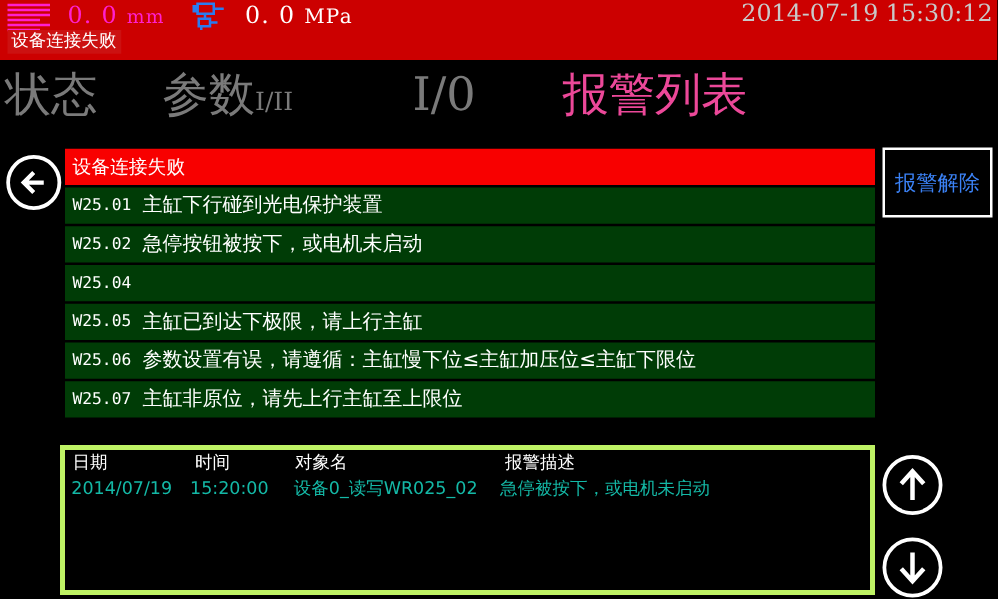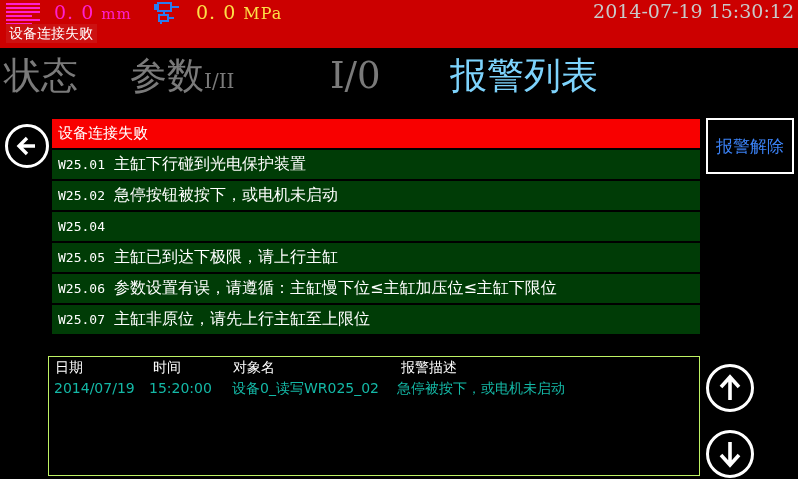--- a/index.html
+++ b/index.html
@@ -39,21 +39,21 @@
     font-family: "DejaVu Serif", "Liberation Serif", serif;
     letter-spacing: 1px; white-space: nowrap;
   }
   .val-mm .unit { font-size: 15px; }
 
   .press-icon {
     position: absolute; left: 152px; top: 1px; width: 30px; height: 24px;
   }
   .val-mpa {
     position: absolute; left: 196px; top: 1px;
-    color: #fde047; font-size: 19px;
+    color: #ffffff; font-size: 19px;
     font-family: "DejaVu Serif", "Liberation Serif", serif;
     letter-spacing: 1px; white-space: nowrap;
   }
   .val-mpa .unit { font-size: 16px; }
 
   .datetime {
     position: absolute; right: 4px; top: 0px;
     color: #c9c9c9; font-size: 19px;
     font-family: "DejaVu Serif", "Liberation Serif", serif;
     letter-spacing: 0px; white-space: nowrap;
@@ -70,21 +70,21 @@
   
   .navbar {
     position: absolute; left: 0; top: 48px; width: 798px; height: 58px;
   }
   .tab {
     position: absolute; top: 2px;
     font-size: 37px; line-height: 52px; white-space: nowrap;
     font-family: "DejaVu Serif", "Liberation Serif", serif;
     color: #7a7a7a;
   }
-  .tab.active { color: #7dd3fc; }
+  .tab.active { color: #ec4899; }
   .tab .sub {
     font-size: 20px; vertical-align: baseline;
     font-family: "DejaVu Serif", "Liberation Serif", serif;
     text-align: right;
   }
   #tab-status   { left: 4px; }
   #tab-params   { left: 130px; }
   #tab-io       { left: 330px; }
   #tab-alarm    { left: 450px; }
 
@@ -127,21 +127,21 @@
     border: 2px solid #ffffff; background: #000000;
     color: #3b82f6; font-size: 17px;
     display: flex; align-items: center; justify-content: center;
     font-family: "DejaVu Sans", "Liberation Sans", sans-serif;
     white-space: nowrap;
   }
 
   
   .logpanel {
     position: absolute; left: 48px; top: 356px; width: 652px; height: 120px;
-    border: 1px solid #bef264; background: #000000;
+    border: 4px solid #bef264; background: #000000;
     overflow: hidden;
   }
   .log-head, .log-row {
     position: relative; height: 21px; white-space: nowrap;
   }
   .log-head { color: #ffffff; }
   .log-row  { color: #14b8a6; }
   .log-cell {
     position: absolute; top: 0;
     font-size: 14px; line-height: 21px; white-space: nowrap;

